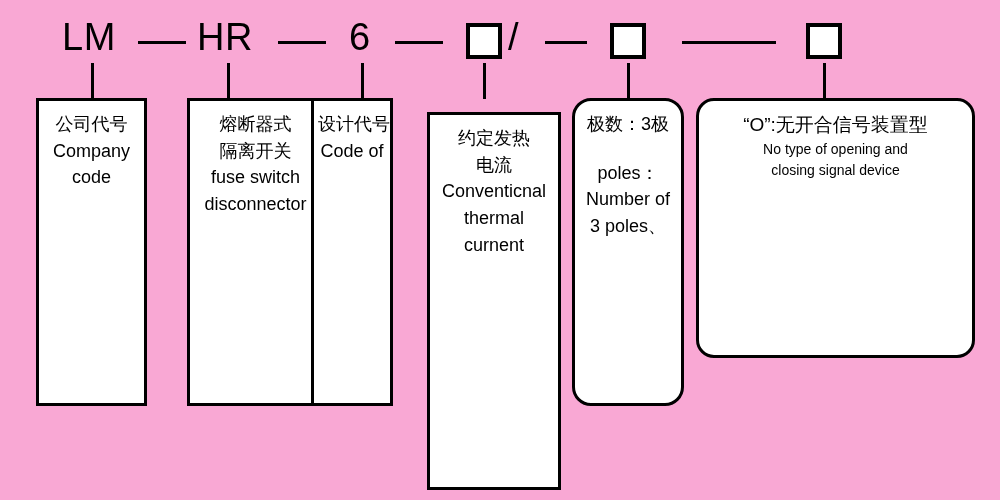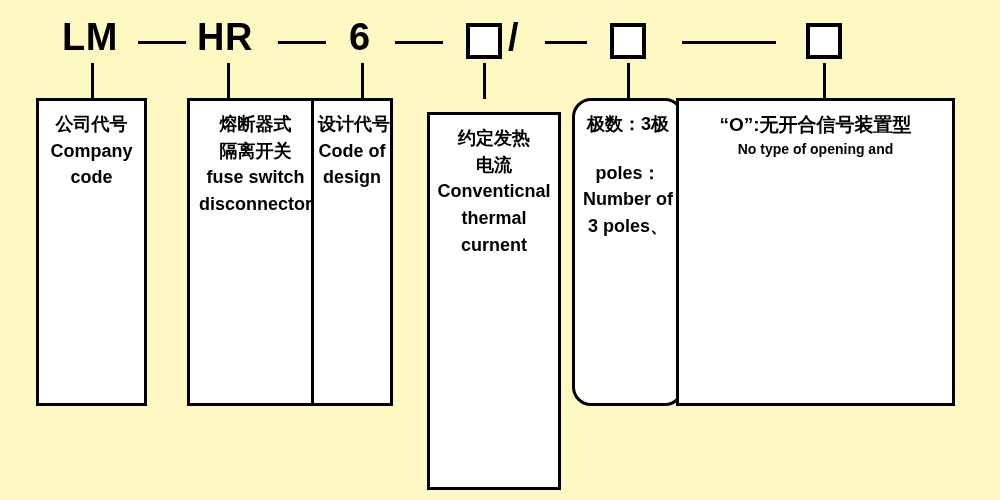--- a/index.html
+++ b/index.html
@@ -4,25 +4,24 @@
 <style>
   html, body {
     margin: 0;
     padding: 0;
     background: #ffffff;
   }
   #stage {
     position: relative;
     width: 1000px;
     height: 500px;
-    background: #fef9c3;
+    background: #f9a8d4;
     font-family: "Liberation Sans", "DejaVu Sans", sans-serif;
     color: #000000;
     overflow: hidden;
-    font-weight: bold;
   }
 
   
   .code-token {
     position: absolute;
     font-size: 38px;
     line-height: 1;
     color: #000;
     white-space: nowrap;
     letter-spacing: 0.5px;
@@ -131,37 +130,37 @@
   <div class="desc-box" style="left:159px; top:98px; width:137px; height:308px;margin-left:28px;">
     <span class="desc-line cjk">熔断器式</span>
     <span class="desc-line cjk">隔离开关</span>
     <span class="desc-line">fuse switch</span>
     <span class="desc-line">disconnector</span>
   </div>
 
   <div class="desc-box" style="left:311px; top:98px; width:82px; height:308px;">
     <span class="desc-line cjk">设计代号</span>
     <span class="desc-line">Code of</span>
-    <span class="desc-line">design</span>
   </div>
 
   <div class="desc-box" style="left:427px; top:112px; width:134px; height:378px;">
     <span class="desc-line cjk">约定发热</span>
     <span class="desc-line cjk">电流</span>
     <span class="desc-line">Conventicnal</span>
     <span class="desc-line">thermal</span>
     <span class="desc-line">curnent</span>
   </div>
 
   <div class="desc-box" style="left:572px; top:98px; width:112px; height:308px;border-radius:19px;">
     <span class="desc-line cjk">极数：3极</span>
     <span class="desc-line spacer"></span>
     <span class="desc-line">poles：</span>
     <span class="desc-line">Number of</span>
     <span class="desc-line">3 poles、</span>
   </div>
 
-  <div class="desc-box wide" style="left:676px; top:98px; width:279px; height:308px;">
+  <div class="desc-box wide" style="left:696px; top:98px; width:279px; height:260px;border-radius:18px;">
     <span class="desc-line cjk">“O”:无开合信号装置型</span>
     <span class="desc-line">No type of opening and</span>
+    <span class="desc-line">closing signal device</span>
   </div>
 
 </div>
 
 </body></html>

